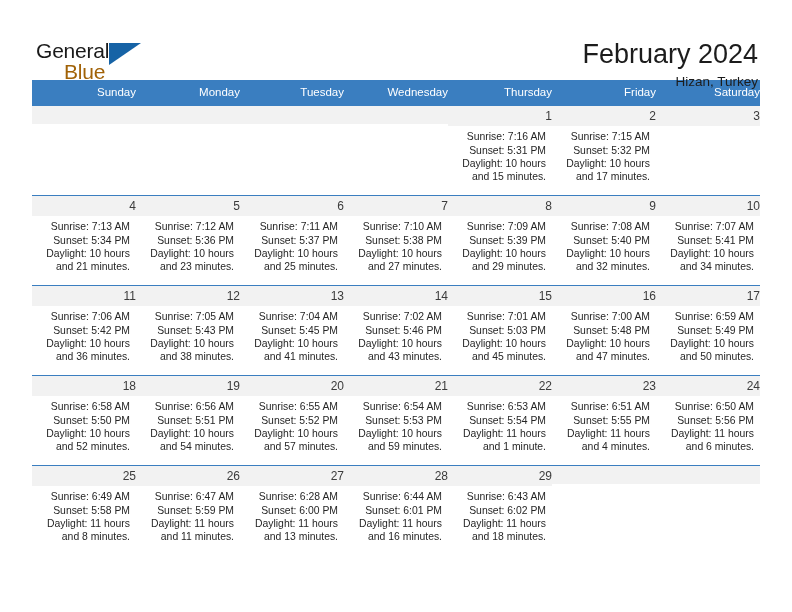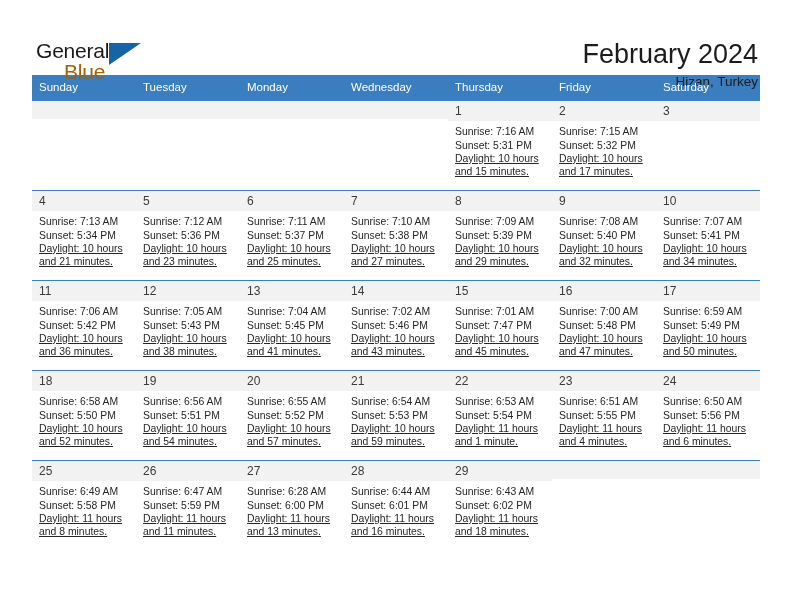--- a/index.html
+++ b/index.html
@@ -79,21 +79,22 @@
     font-size: 13.5px;
     color: #1c1c1c;
     margin-top: 7px;
     line-height: 1;
     white-space: nowrap;
   }
 
   
   .calendar {
     width: 728px;
-    margin-top: 3px;
+    margin-top: 8px;
+    text-align: right;
   }
   .dow-row {
     display: flex;
     background: #3a7ec0;
   }
   .dow {
     flex: 1 1 0;
     min-width: 0;
     color: #ffffff;
     font-size: 11.5px;
@@ -129,21 +130,21 @@
     background: #f2f2f2;
     color: transparent;
   }
   .info {
     padding: 4px 6px 0 7px;
     font-size: 10.4px;
     line-height: 13.4px;
     color: #262626;
   }
   .info div { white-space: nowrap; }
-  .info .wrap { white-space: normal; text-decoration: underline; }
+  .info .wrap { white-space: normal; }
 </style>
 </head>
 <body>
 
 <div class="page">
 
   <div class="top">
     <div class="logo">
       <span class="logo-general">General</span>
       <span class="logo-tri"></span>
@@ -152,22 +153,22 @@
     <div class="titles">
       <div class="month-title">February 2024</div>
       <div class="location">Hizan, Turkey</div>
     </div>
   </div>
 
   <div class="calendar">
 
     <div class="dow-row">
       <div class="dow">Sunday</div>
+      <div class="dow">Monday</div>
       <div class="dow">Tuesday</div>
-      <div class="dow">Monday</div>
       <div class="dow">Wednesday</div>
       <div class="dow">Thursday</div>
       <div class="dow">Friday</div>
       <div class="dow">Saturday</div>
     </div>
 
     <div id="weeks-container">
         <div class="week">
           <div class="cell empty">
             <div class="daynum"></div>
@@ -289,21 +290,21 @@
             <div class="info">
               <div>Sunrise: 7:02 AM</div>
               <div>Sunset: 5:46 PM</div>
               <div class="wrap">Daylight: 10 hours and 43 minutes.</div>
             </div>
           </div>
           <div class="cell">
             <div class="daynum">15</div>
             <div class="info">
               <div>Sunrise: 7:01 AM</div>
-              <div>Sunset: 7:47 PM</div>
+              <div>Sunset: 5:03 PM</div>
               <div class="wrap">Daylight: 10 hours and 45 minutes.</div>
             </div>
           </div>
           <div class="cell">
             <div class="daynum">16</div>
             <div class="info">
               <div>Sunrise: 7:00 AM</div>
               <div>Sunset: 5:48 PM</div>
               <div class="wrap">Daylight: 10 hours and 47 minutes.</div>
             </div>

